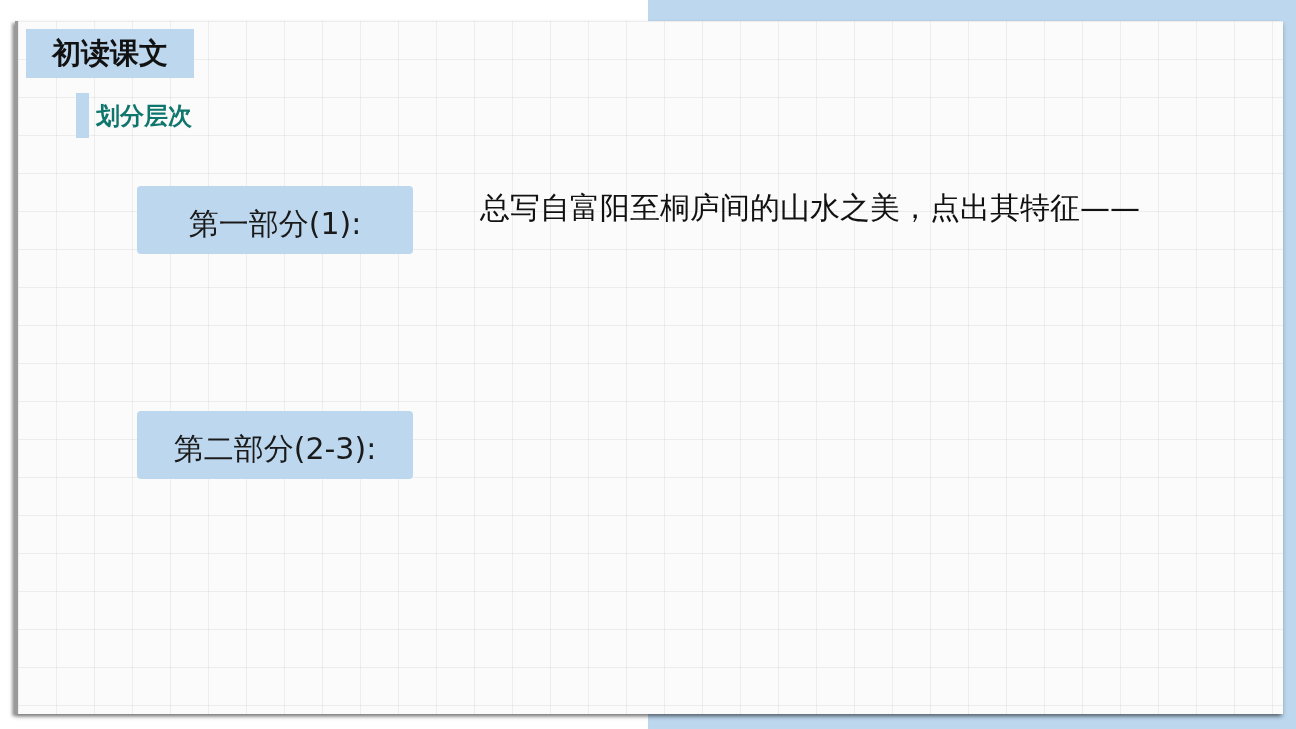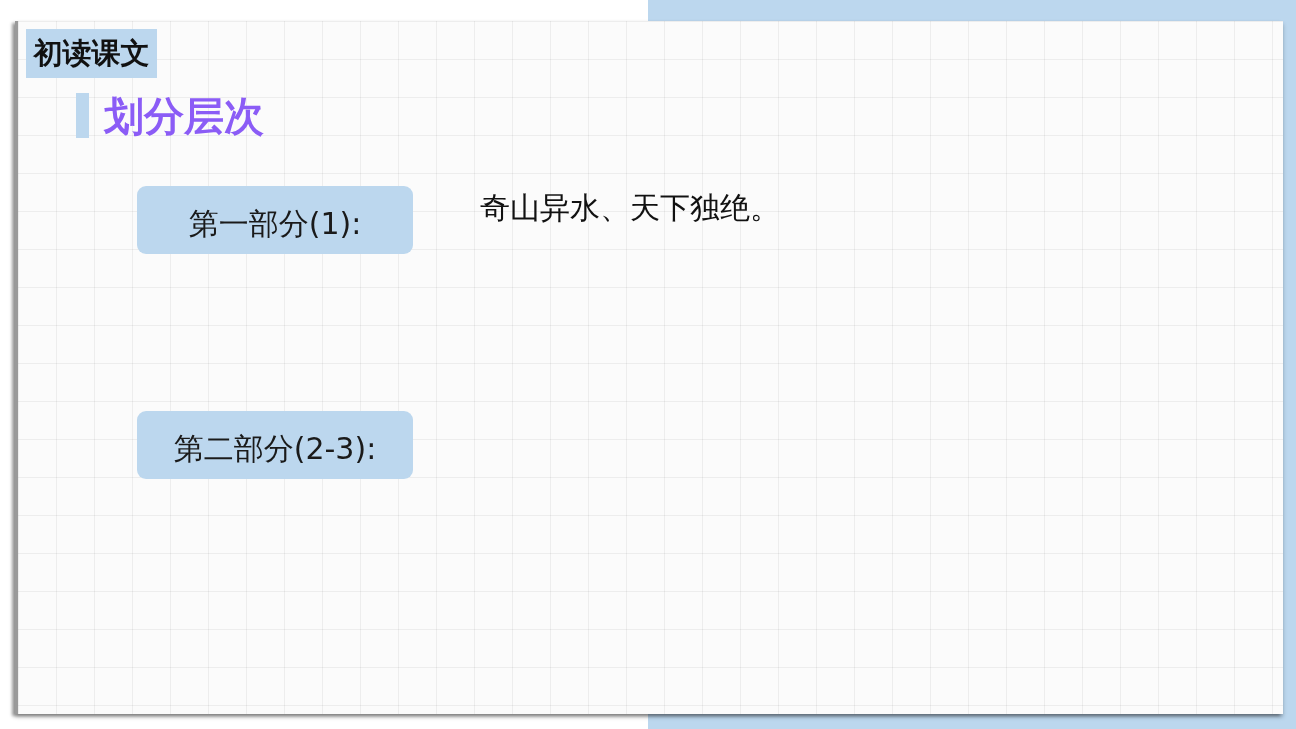--- a/index.html
+++ b/index.html
@@ -17,36 +17,36 @@
     background-color: #fbfbfb;
     background-image:
       linear-gradient(to right, rgba(0,0,0,0.055) 1px, transparent 1px),
       linear-gradient(to bottom, rgba(0,0,0,0.055) 1px, transparent 1px);
     background-size: 38px 38px;
     background-position: 0px 0px;
     box-shadow: -3px 2px 3px rgba(0,0,0,0.35), 0 3px 4px rgba(0,0,0,0.25);
     border-left: 3px solid #9a9a9a;
   }
   .section-tag {
-    position: absolute; left: 26px; top: 29px; height: 49px; width: 131px;
+    position: absolute; left: 26px; top: 29px; height: 49px; width: 168px;
     background: #bcd7ee; border-radius: 0;
     display: flex; align-items: center; justify-content: center;
     font-weight: bold; font-size: 29px; color: #111; letter-spacing: 0px;
   }
   .heading-bar {
     position: absolute; left: 76px; top: 93px; width: 13px; height: 45px;
     background: #bcd7ee;
   }
   .heading {
-    position: absolute; left: 104px; top: 92px; height: 48px;
-    font-weight: bold; font-size: 40px; color: #8b5cf6; line-height: 48px;
+    position: absolute; left: 96px; top: 92px; height: 48px;
+    font-weight: bold; font-size: 24px; color: #0f766e; line-height: 48px;
   }
   .part-label {
     position: absolute; left: 137px; width: 276px; height: 68px;
-    background: #bcd7ee; border-radius: 9px;
+    background: #bcd7ee; border-radius: 4px;
     display: flex; align-items: center; justify-content: center;
     font-size: 30px; color: #1a1a1a; padding-top: 8px; box-sizing: border-box;
   }
   .part-desc {
     position: absolute; left: 480px; width: 740px;
     font-size: 30px; color: #111; line-height: 52px;
   }
 </style>
 </head>
 <body>
@@ -59,20 +59,20 @@
   <span>初读课文</span>
 </div>
 
 <div class="heading-bar"></div>
 <div class="heading">划分层次</div>
 
 <div class="part-label" style="top:186px;">
   <span>第一部分(1):</span>
 </div>
 <div class="part-desc" style="top:182px;">
-  <div>奇山异水、天下独绝。</div>
+  <div>总写自富阳至桐庐间的山水之美，点出其特征——</div>
 </div>
 
 <div class="part-label" style="top:411px;text-align:right;">
   <span>第二部分(2-3):</span>
 </div>
 <div class="part-desc" style="top:396px;">
 </div>
 
 </body></html>

